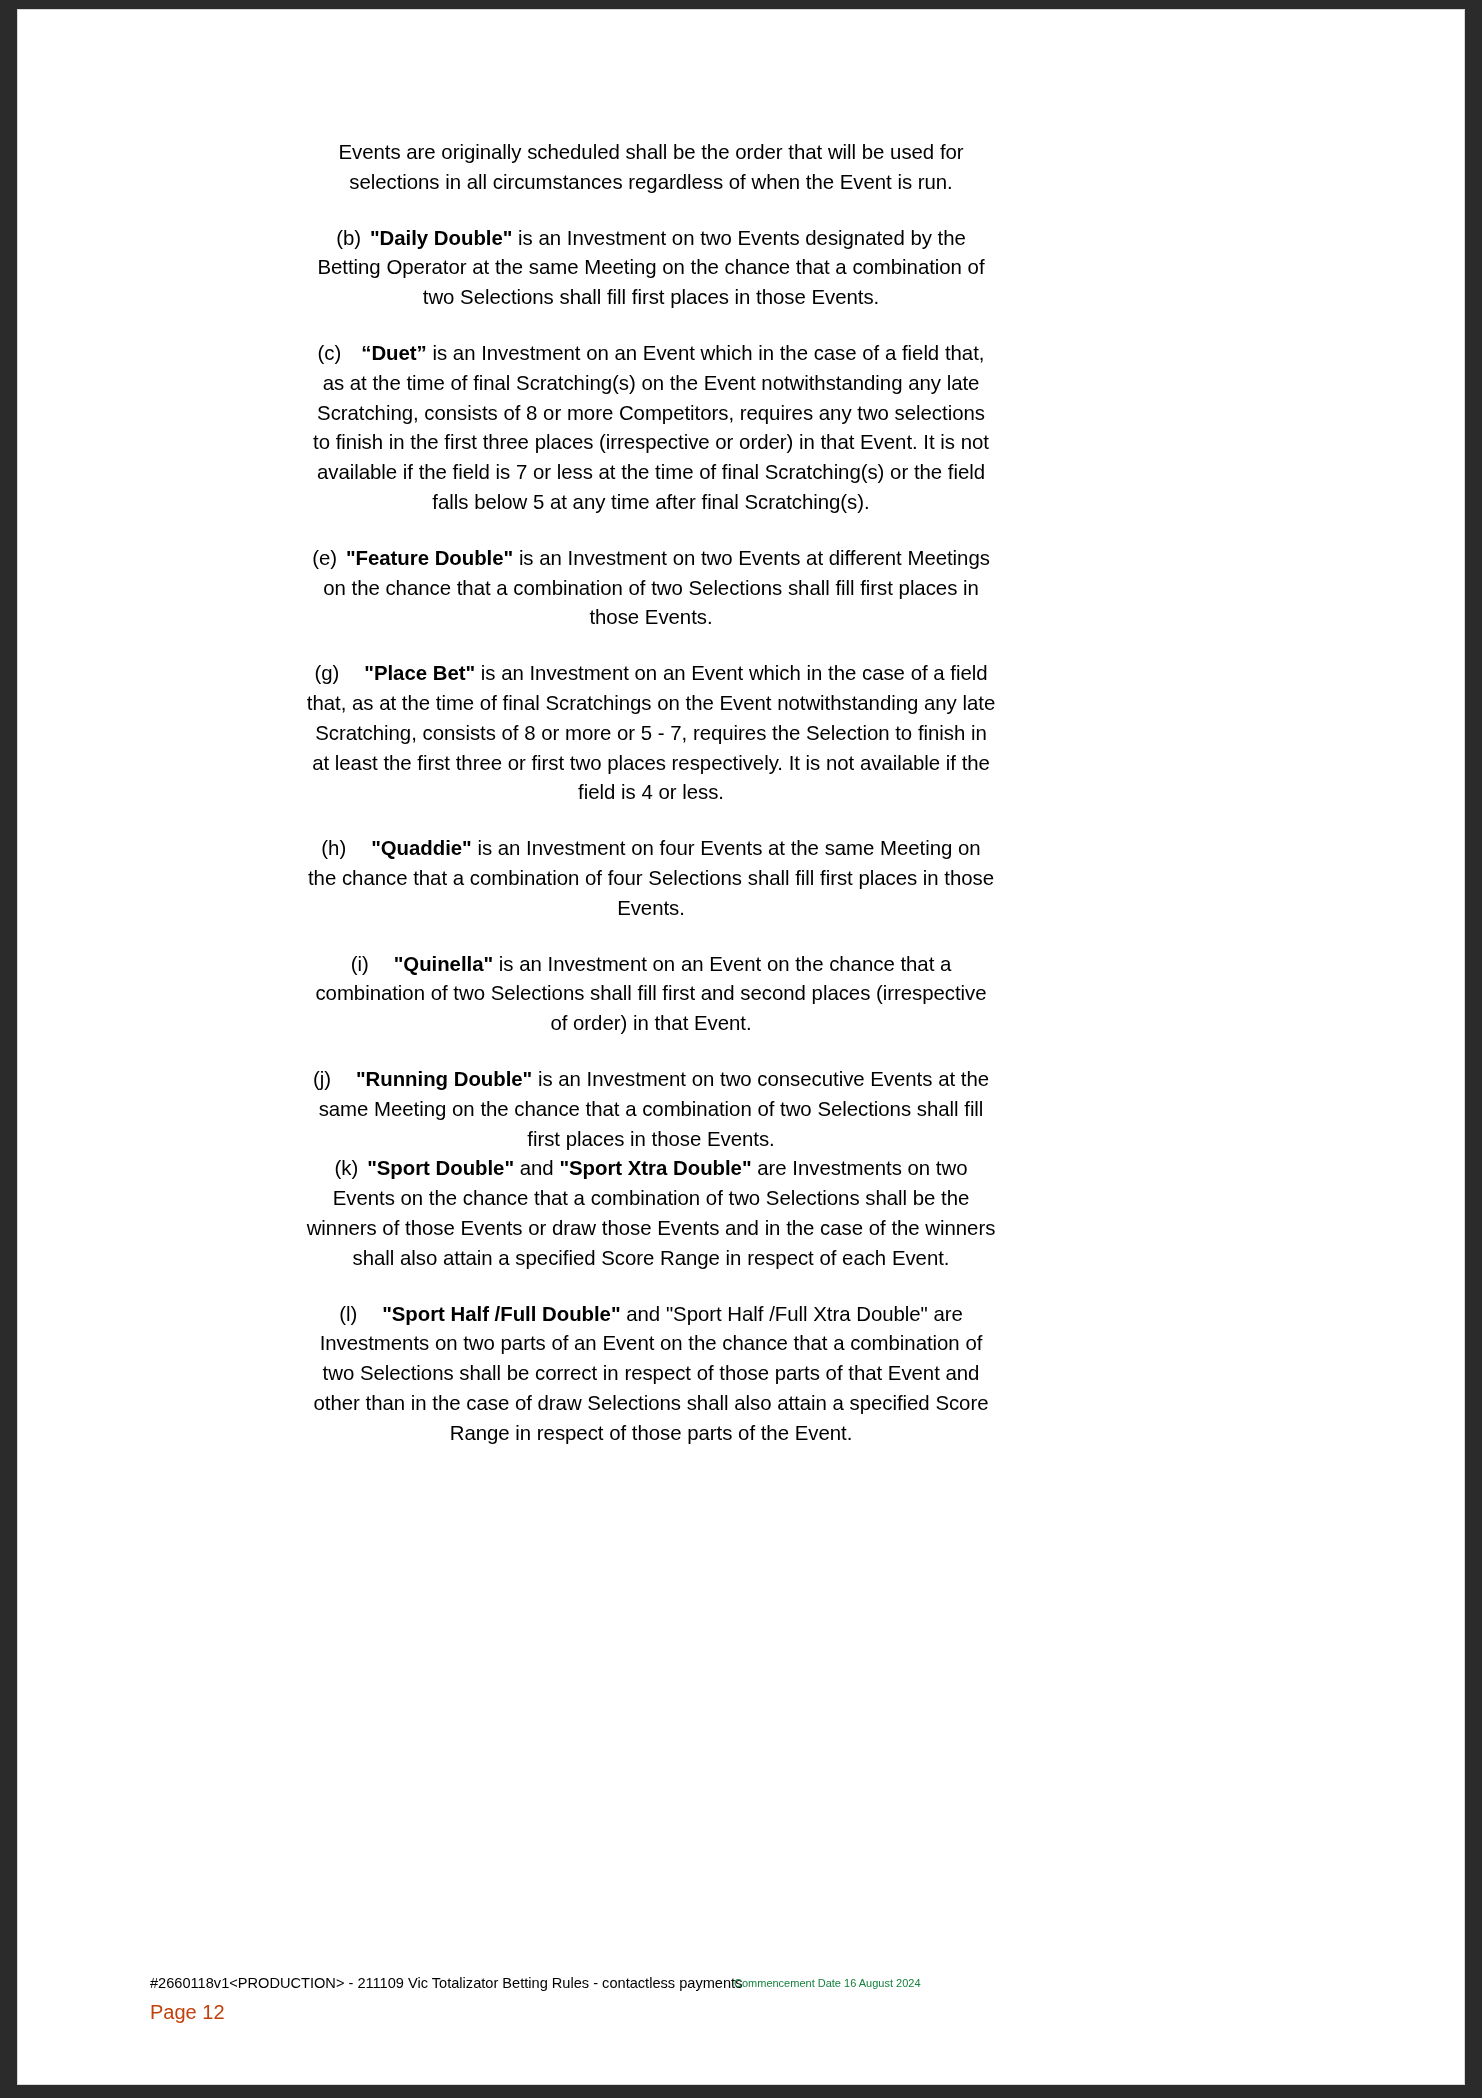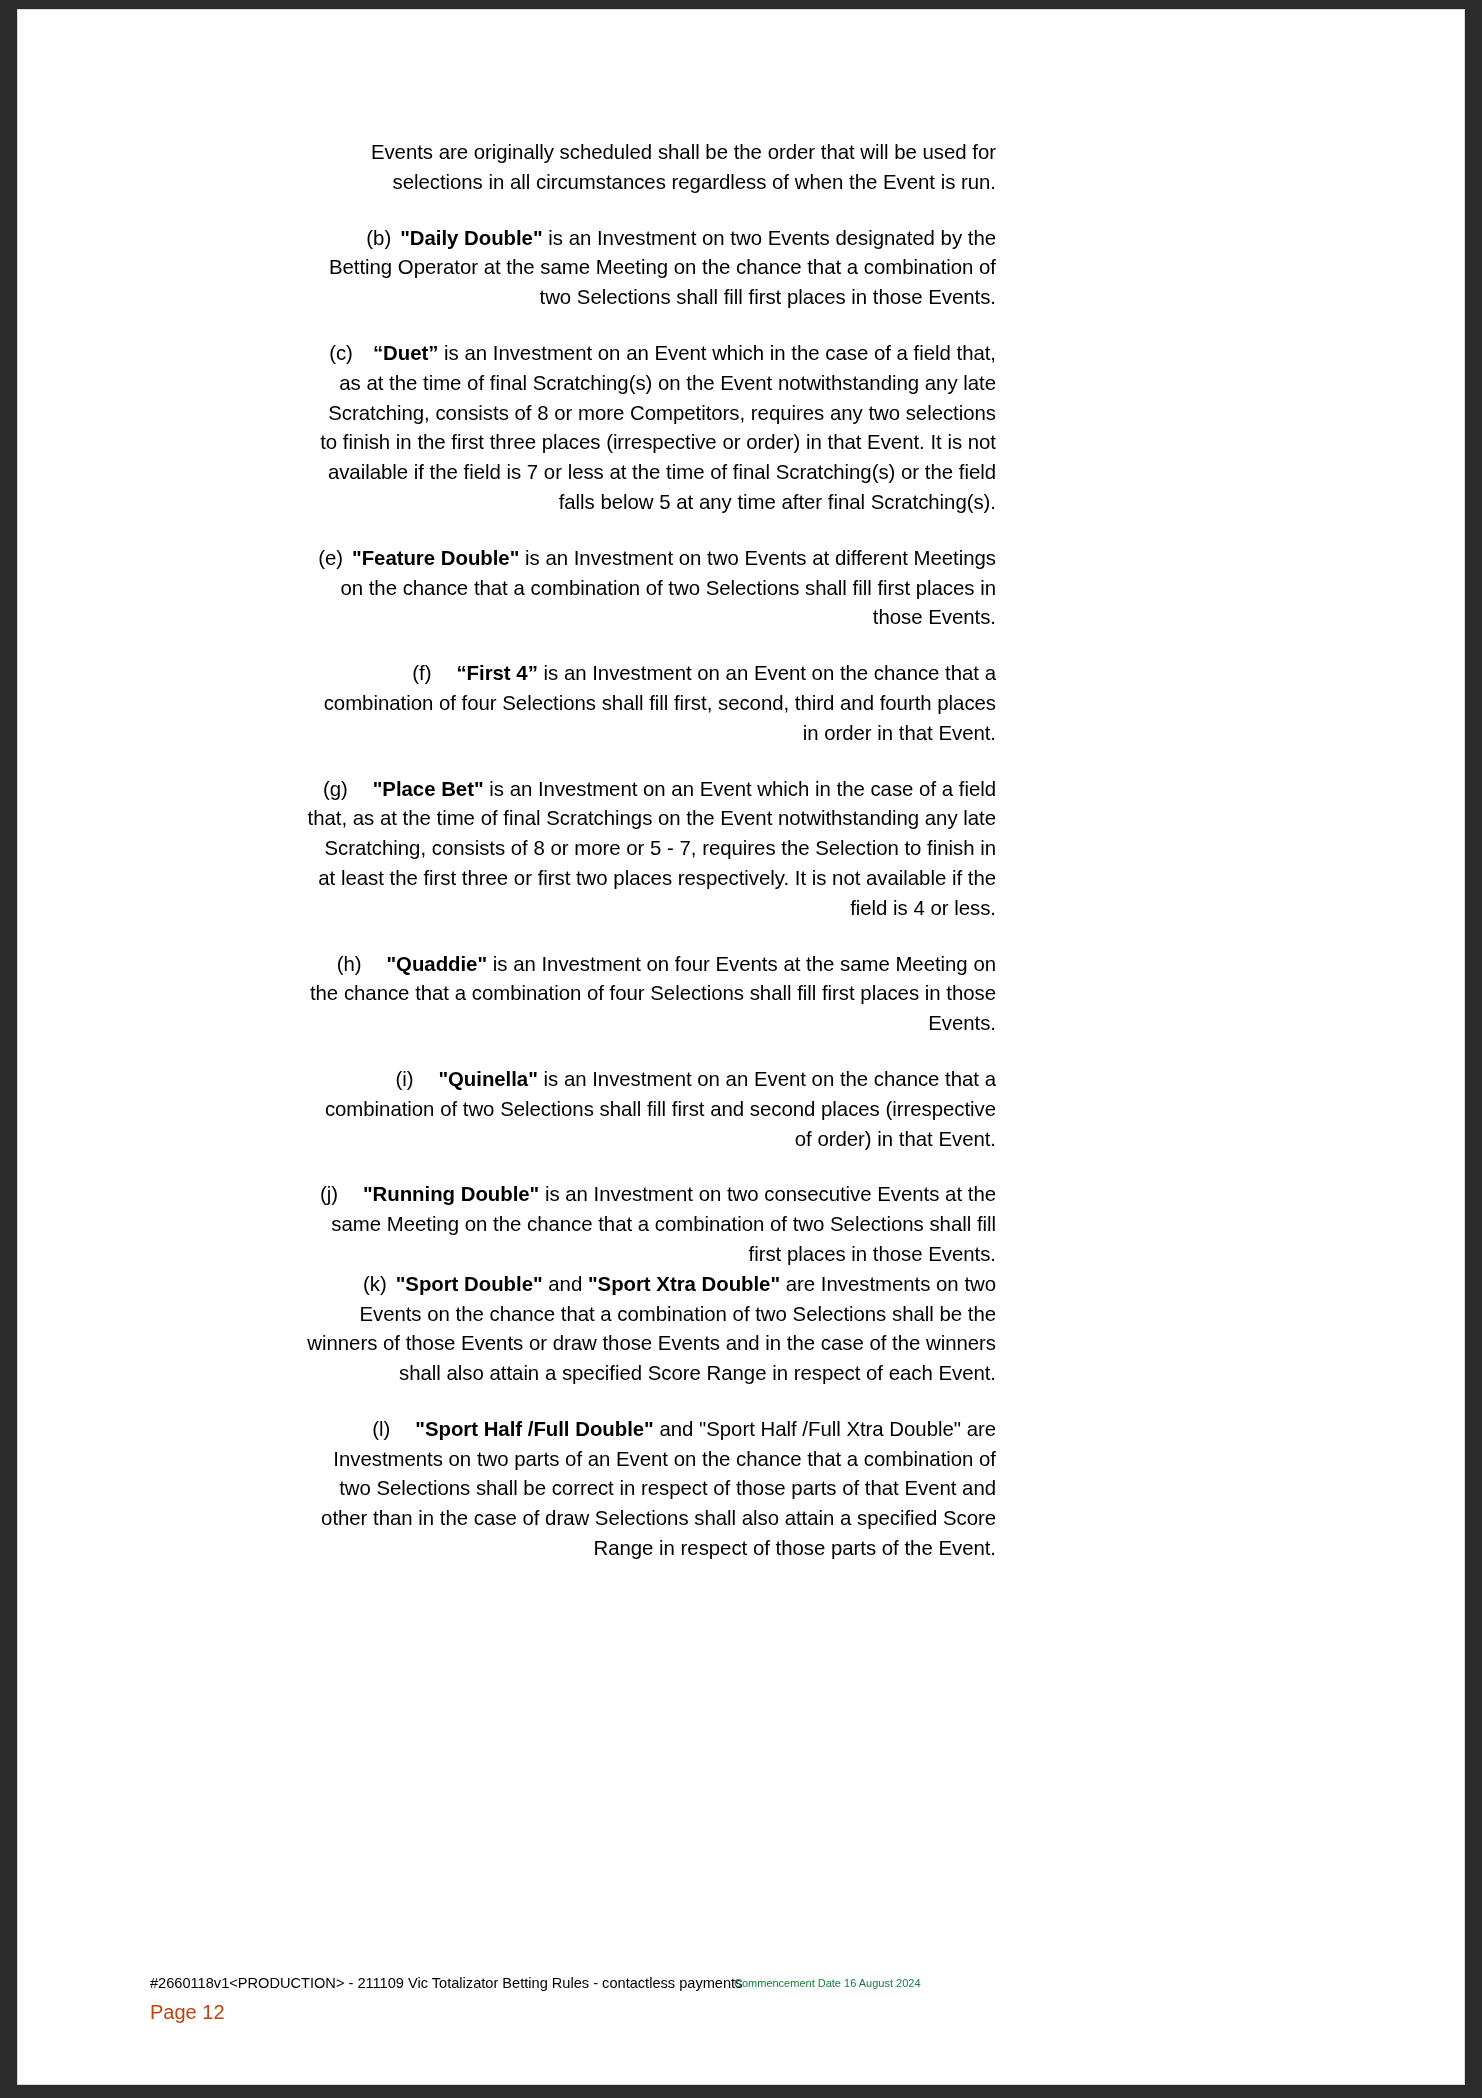--- a/index.html
+++ b/index.html
@@ -42,21 +42,21 @@
     left: 288px;
     top: 128px;
     width: 690px;
   }
 
   p.para {
     margin: 0 0 26px 0;
     font-size: 20.4px;
     line-height: 29.8px;
     color: #000000;
-    text-align: right;
+    text-align: center;
     letter-spacing: -0.04px;
     word-spacing: 0.1px;
     font-family: "Liberation Sans", sans-serif;
   }
 
   p.para.tight {
     margin-bottom: 0;
   }
 
   .lbl {
@@ -135,23 +135,20 @@
 
       <p class="para">
         <span class="lbl">(c)</span><span class="gap-2"></span><b class="term">“Duet”</b><span> is an Investment on an Event which in the case of a field that, as at the time of final Scratching(s) on the Event notwithstanding any late Scratching, consists of 8 or more Competitors, requires any two selections to finish in the first three places (irrespective or order) in that Event.  It is not available if the field is 7 or less at the time of final Scratching(s) or the field falls below 5 at any time after final Scratching(s).</span>
       </p>
 
 
       <p class="para">
         <span class="lbl">(e)</span><span class="gap-1"></span><b class="term">"Feature Double"</b><span> is an Investment on two Events at different Meetings on the chance that a combination of two Selections shall fill first places in those Events.</span>
       </p>
 
-      <p class="para">
-        <span class="lbl">(f)</span><span class="gap-3"></span><b class="term">“First 4”</b><span> is an Investment on an Event on the chance that a combination of four Selections shall fill first, second, third and fourth places in order in that Event.</span>
-      </p>
 
       <p class="para">
         <span class="lbl">(g)</span><span class="gap-3"></span><b class="term">"Place Bet"</b><span> is an Investment on an Event which in the case of a field that, as at the time of final Scratchings on the Event notwithstanding any late Scratching, consists of 8 or more or 5 - 7, requires the Selection to finish in at least the first three or first two places respectively.  It is not available if the field is 4 or less.</span>
       </p>
 
       <p class="para">
         <span class="lbl">(h)</span><span class="gap-3"></span><b class="term">"Quaddie"</b><span> is an Investment on four Events at the same Meeting on the chance that a combination of four Selections shall fill first places in those Events.</span>
       </p>
 
       <p class="para">

